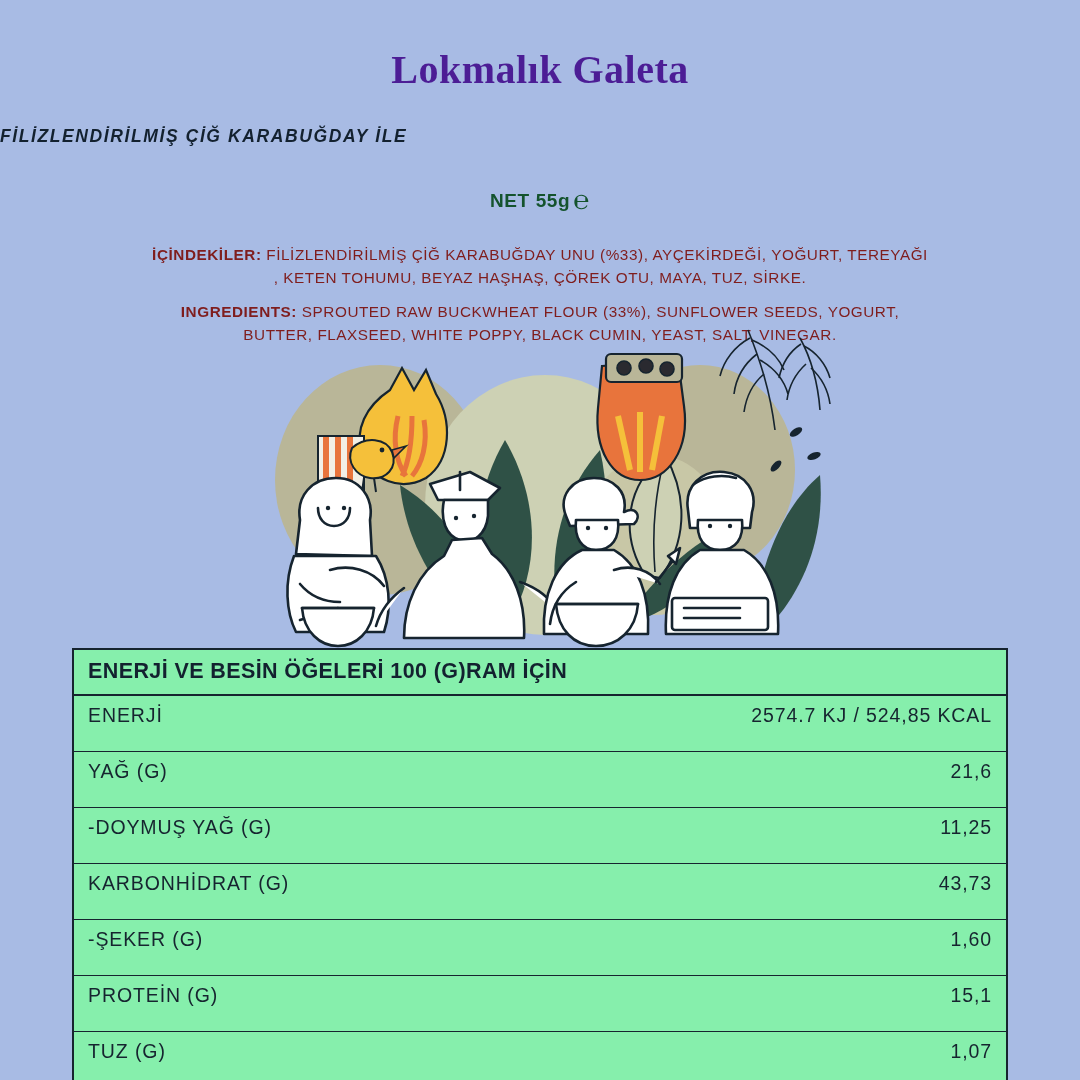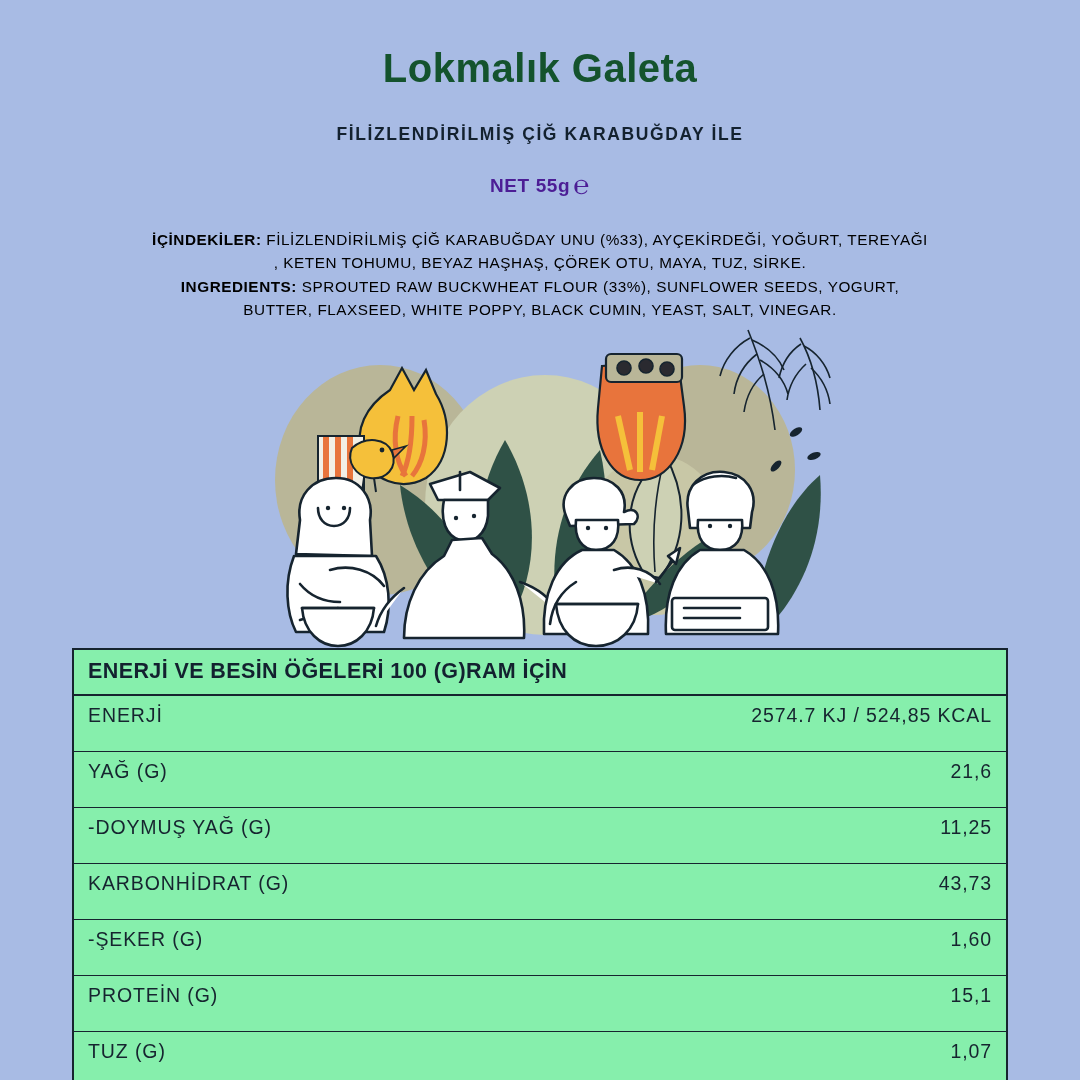--- a/index.html
+++ b/index.html
@@ -11,63 +11,64 @@
   body {
     background: #a8bbe4;
     font-family: "Liberation Sans", sans-serif;
     color: #1b2b3a;
     position: relative;
   }
 
   
   .product-title {
     text-align: center;
-    font-family: Liberation Sans, sans-serif;
+    font-family: Liberation Serif, serif;
     font-weight: bold;
     font-size: 40px;
     letter-spacing: 0.5px;
     margin: 0;
     padding-top: 46px;
-    color: #14532d;
+    color: #4c1d95;
   }
   .subtitle {
-    text-align: center;
+    text-align: left;
     font-size: 17.5px;
     font-weight: bold;
     letter-spacing: 1.6px;
     margin-top: 33px;
     color: #13212f;
+    font-style: italic;
   }
   .net-row {
     text-align: center;
-    margin-top: 25px;
+    margin-top: 38px;
     font-size: 19px;
     font-weight: bold;
     letter-spacing: 0.6px;
-    color: #4c1d95;
+    color: #14532d;
   }
   .net-row .e-mark {
     font-family: "Liberation Serif", serif;
     font-weight: normal;
     font-size: 27px;
     vertical-align: -2px;
     margin-left: 3px;
   }
 
   .ingredients {
     margin: 28px auto 0;
     width: 780px;
     text-align: center;
     font-size: 15.3px;
     line-height: 1.48;
     letter-spacing: 0.55px;
-    color: #000000;
+    color: #7f1d1d;
   }
   .ingredients .lbl { font-weight: bold; }
-  .ingredients .en { margin-top: 2px; }
+  .ingredients .en { margin-top: 12px; }
 
   
   .illustration {
     position: absolute;
     left: 0; top: 320px;
     width: 1080px; height: 340px;
   }
 
   
   .nutrition {

